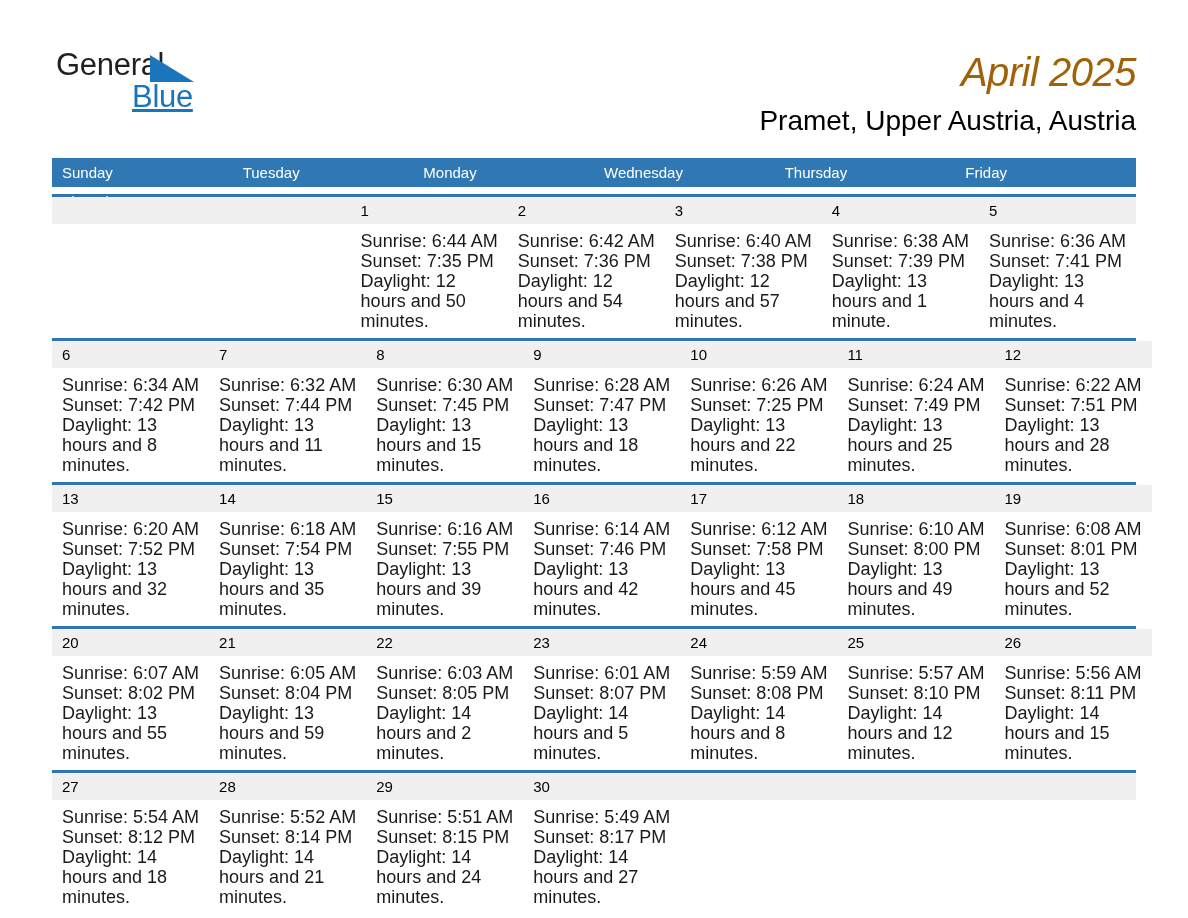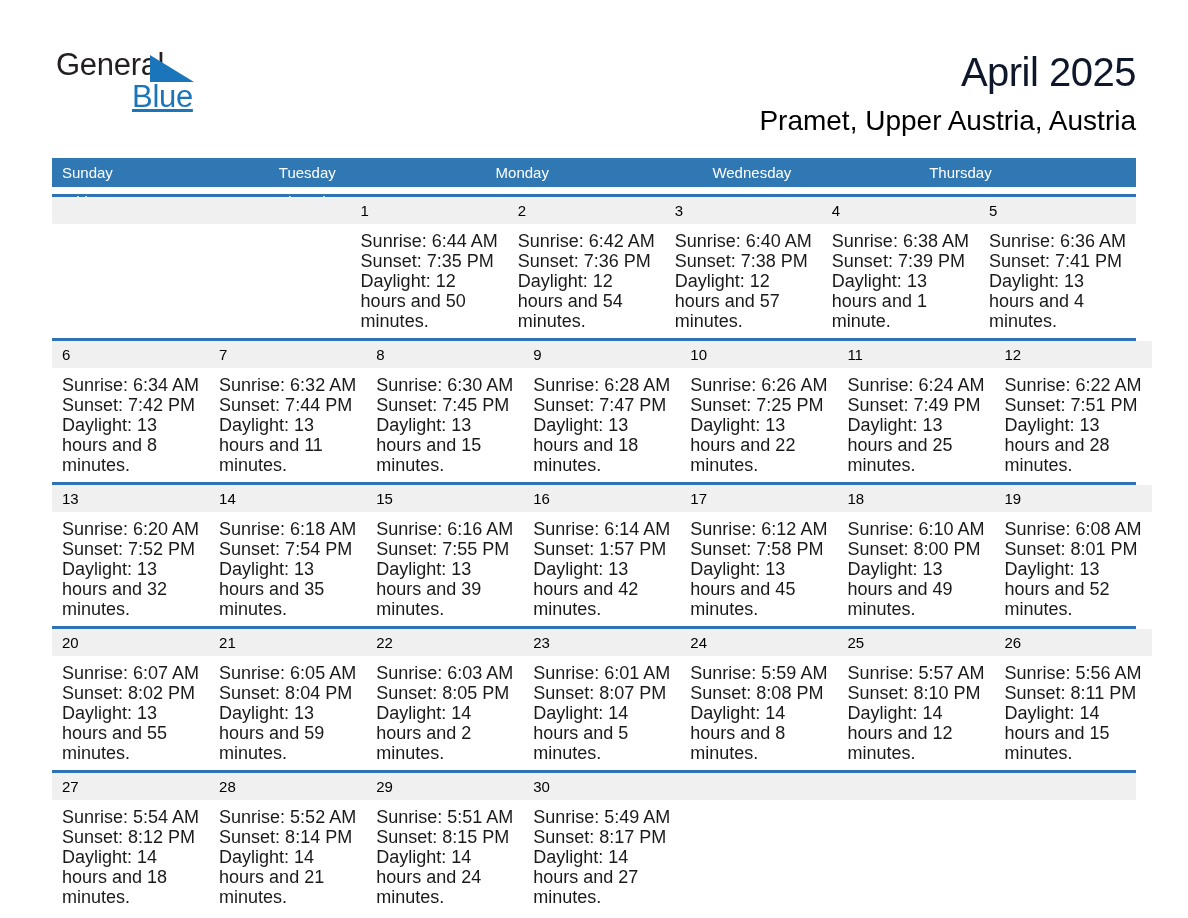--- a/index.html
+++ b/index.html
@@ -70,43 +70,44 @@
   .title-block {
     position: absolute;
     right: 52px;
     top: 48px;
     text-align: right;
   }
   .cal-title {
     font-size: 40px;
     line-height: 48px;
     font-weight: normal;
-    color: #0f172a;
+    color: #a16207;
     margin: 0;
     letter-spacing: -0.5px;
+    font-style: italic;
   }
   .cal-subtitle {
     font-size: 28px;
     line-height: 26px;
     margin: 12px 0 0 0;
     font-weight: normal;
     color: #000;
   }
 
   
   .calendar {
     position: absolute;
     left: 52px;
     top: 158px;
     width: 1084px;
   }
 
   .weekdays {
     display: grid;
-    grid-template-columns: repeat(5, 1fr);
+    grid-template-columns: repeat(6, 1fr);
     background: #3078b4;
     height: 29px;
   }
   .weekday {
     color: #ffffff;
     font-size: 15px;
     line-height: 29px;
     padding-left: 10px;
     white-space: nowrap;
   }
@@ -350,21 +351,21 @@
           <div>Sunset: 7:55 PM</div>
           <div class="wrap">Daylight: 13 hours and 39 minutes.</div>
         </div>
       </div>
       <div class="daycell">
         <div class="daynum-band">
             <span class="daynum">16</span>
           </div>
         <div class="dayinfo">
           <div>Sunrise: 6:14 AM</div>
-          <div>Sunset: 1:57 PM</div>
+          <div>Sunset: 7:46 PM</div>
           <div class="wrap">Daylight: 13 hours and 42 minutes.</div>
         </div>
       </div>
       <div class="daycell">
         <div class="daynum-band">
             <span class="daynum">17</span>
           </div>
         <div class="dayinfo">
           <div>Sunrise: 6:12 AM</div>
           <div>Sunset: 7:58 PM</div>

